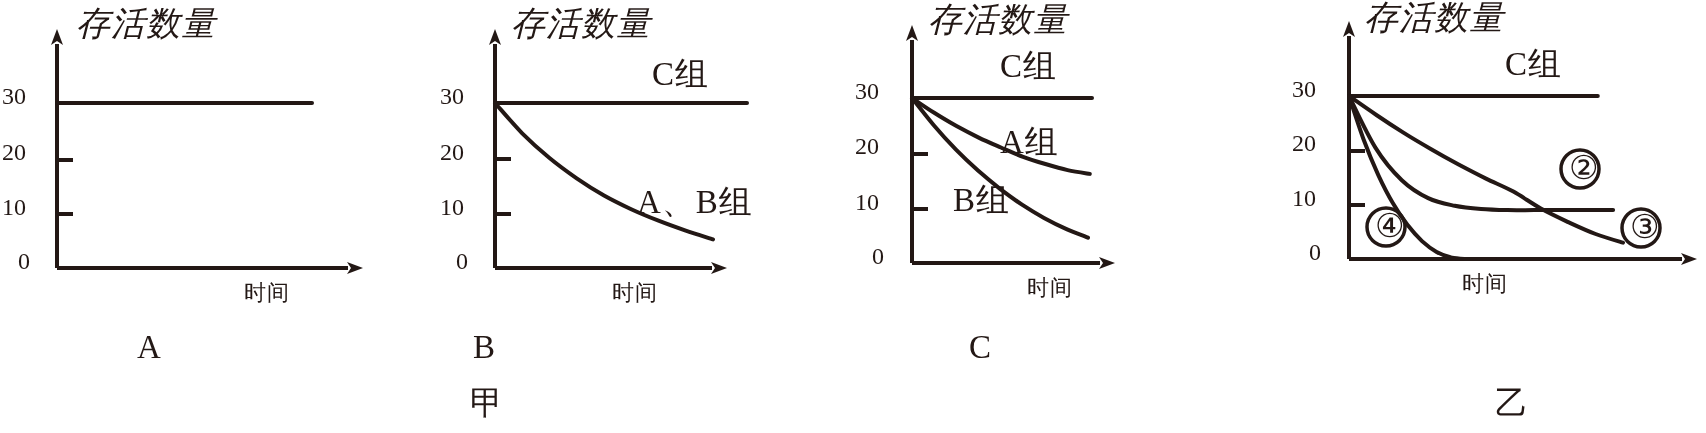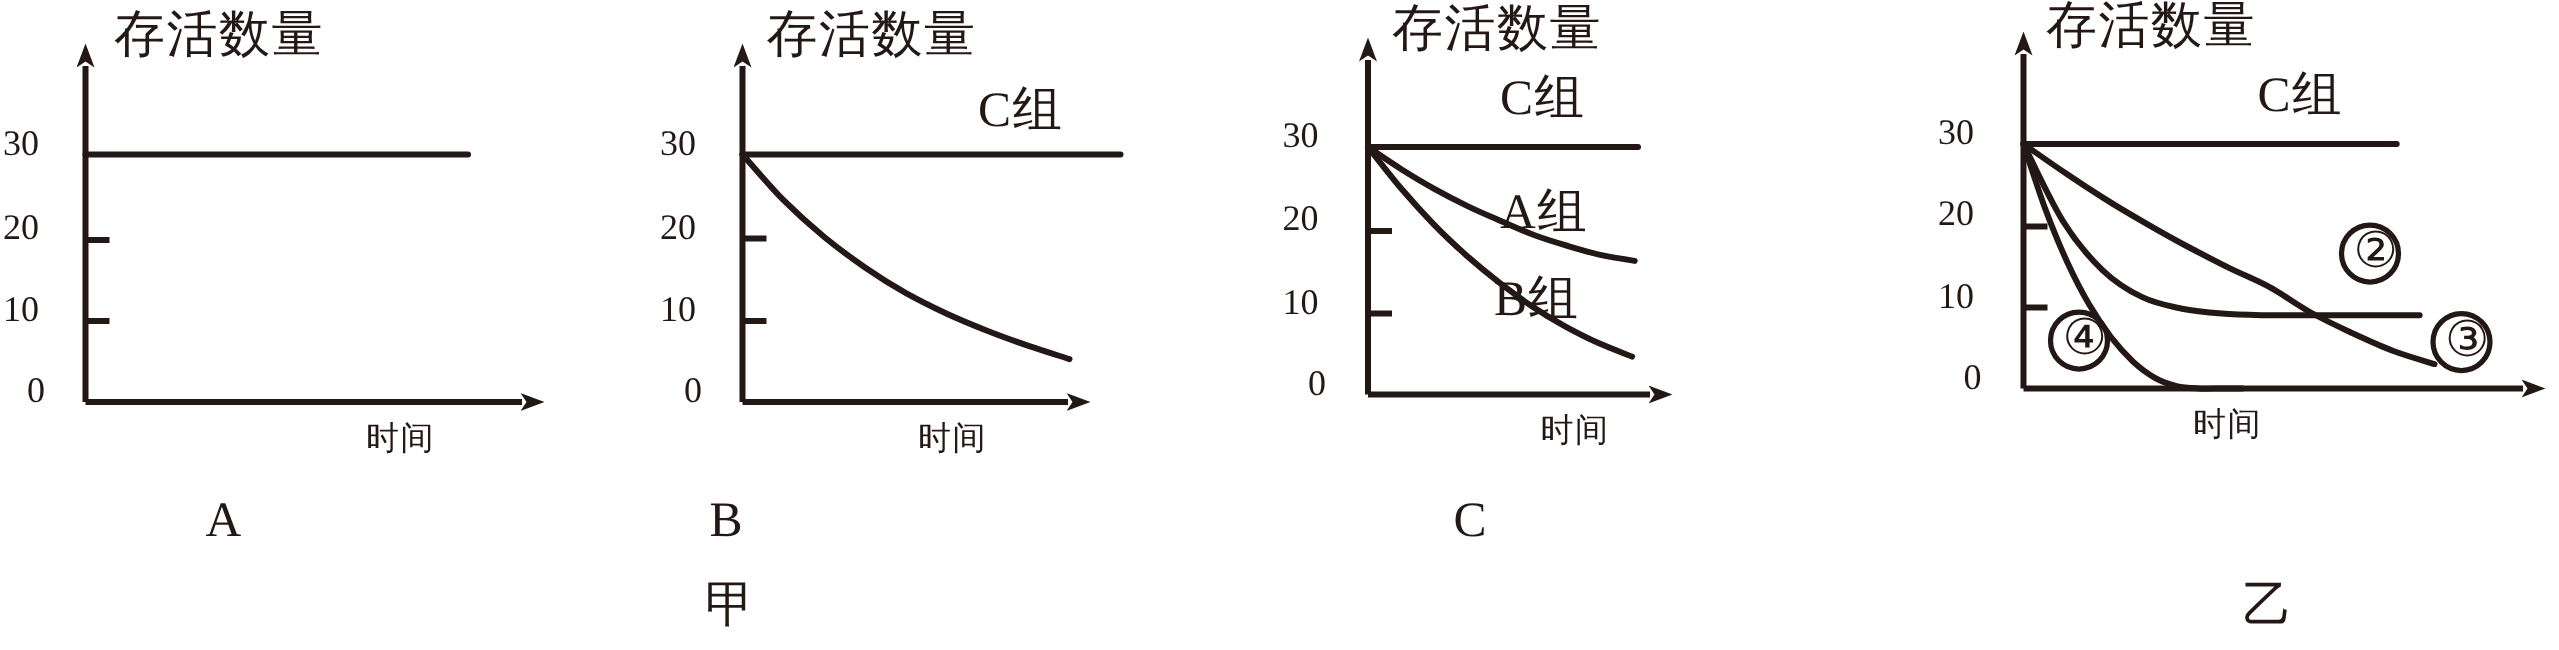--- a/index.html
+++ b/index.html
@@ -14,21 +14,21 @@
   #figure-root{position:absolute;left:0;top:0;width:1706px;height:433px;}
   svg.panel-svg{position:absolute;left:0;top:0;width:1706px;height:433px;overflow:visible;}
   .lbl{
     position:absolute;
     white-space:nowrap;
     color:#231815;
     line-height:1;
     font-family:"Liberation Serif","DejaVu Serif",serif;
   }
   .cjk{font-family:"DejaVu Serif","Liberation Serif",serif;}
-  .axis-title{font-size:34px;letter-spacing:1px;}
+  .axis-title{font-size:34px;letter-spacing:1px;font-style:italic;}
   .series-label{font-size:33px;letter-spacing:1px;}
   .tick-label{font-size:24px;}
   .xaxis-title{font-size:22px;letter-spacing:1px;}
   .panel-caption{font-size:33px;}
   .group-caption{font-size:33px;}
   .circled{font-size:33px;}
 </style>
 </head>
 <body>
 
@@ -101,32 +101,33 @@
   <div class="lbl axis-title cjk" style="left:76px;top:6px;">存活数量</div>
   <div class="lbl tick-label" style="left:2px;top:84px;">30</div>
   <div class="lbl tick-label" style="left:2px;top:140px;">20</div>
   <div class="lbl tick-label" style="left:2px;top:195px;">10</div>
   <div class="lbl tick-label" style="left:18px;top:249px;">0</div>
   <div class="lbl xaxis-title cjk" style="left:244px;top:282px;">时间</div>
   <div class="lbl panel-caption" style="left:137px;top:331px;">A</div>
 
   <div class="lbl axis-title cjk" style="left:511px;top:6px;">存活数量</div>
   <div class="lbl series-label" style="left:652px;top:58px;">C组</div>
+  <div class="lbl series-label" style="left:637px;top:186px;">A、B组</div>
   <div class="lbl tick-label" style="left:440px;top:84px;">30</div>
   <div class="lbl tick-label" style="left:440px;top:140px;">20</div>
   <div class="lbl tick-label" style="left:440px;top:195px;">10</div>
   <div class="lbl tick-label" style="left:456px;top:249px;">0</div>
   <div class="lbl xaxis-title cjk" style="left:612px;top:282px;">时间</div>
   <div class="lbl panel-caption" style="left:473px;top:331px;">B</div>
   <div class="lbl group-caption cjk" style="left:470px;top:386px;">甲</div>
 
   <div class="lbl axis-title cjk" style="left:928px;top:2px;">存活数量</div>
   <div class="lbl series-label" style="left:1000px;top:50px;">C组</div>
   <div class="lbl series-label" style="left:1000px;top:126px;">A组</div>
-  <div class="lbl series-label" style="left:996px;top:184px;">B组</div>
+  <div class="lbl series-label" style="left:953px;top:184px;">B组</div>
   <div class="lbl tick-label" style="left:855px;top:79px;">30</div>
   <div class="lbl tick-label" style="left:855px;top:134px;">20</div>
   <div class="lbl tick-label" style="left:855px;top:190px;">10</div>
   <div class="lbl tick-label" style="left:872px;top:244px;">0</div>
   <div class="lbl xaxis-title cjk" style="left:1027px;top:277px;">时间</div>
   <div class="lbl panel-caption" style="left:969px;top:331px;">C</div>
 
   <div class="lbl axis-title cjk" style="left:1364px;top:0px;">存活数量</div>
   <div class="lbl series-label" style="left:1505px;top:48px;">C组</div>
   <div class="lbl tick-label" style="left:1292px;top:77px;">30</div>

